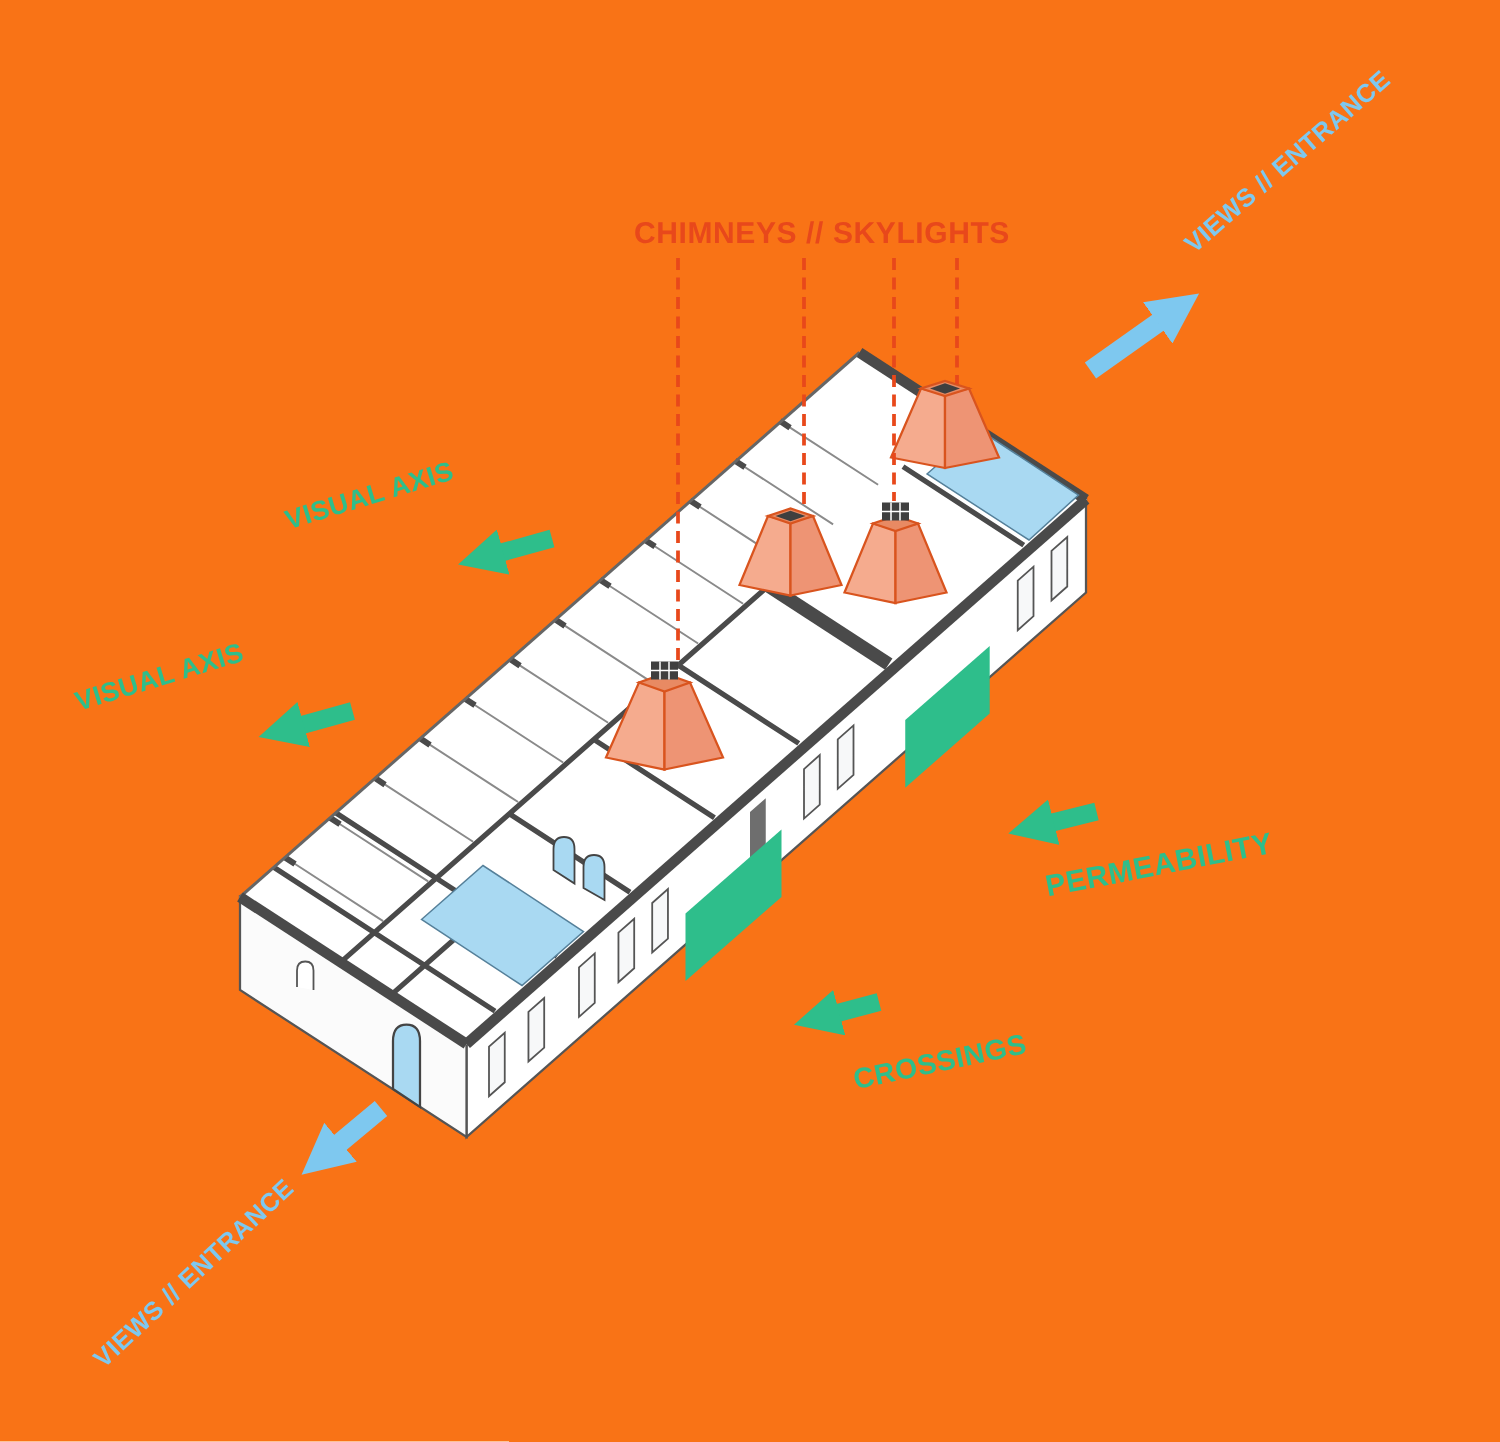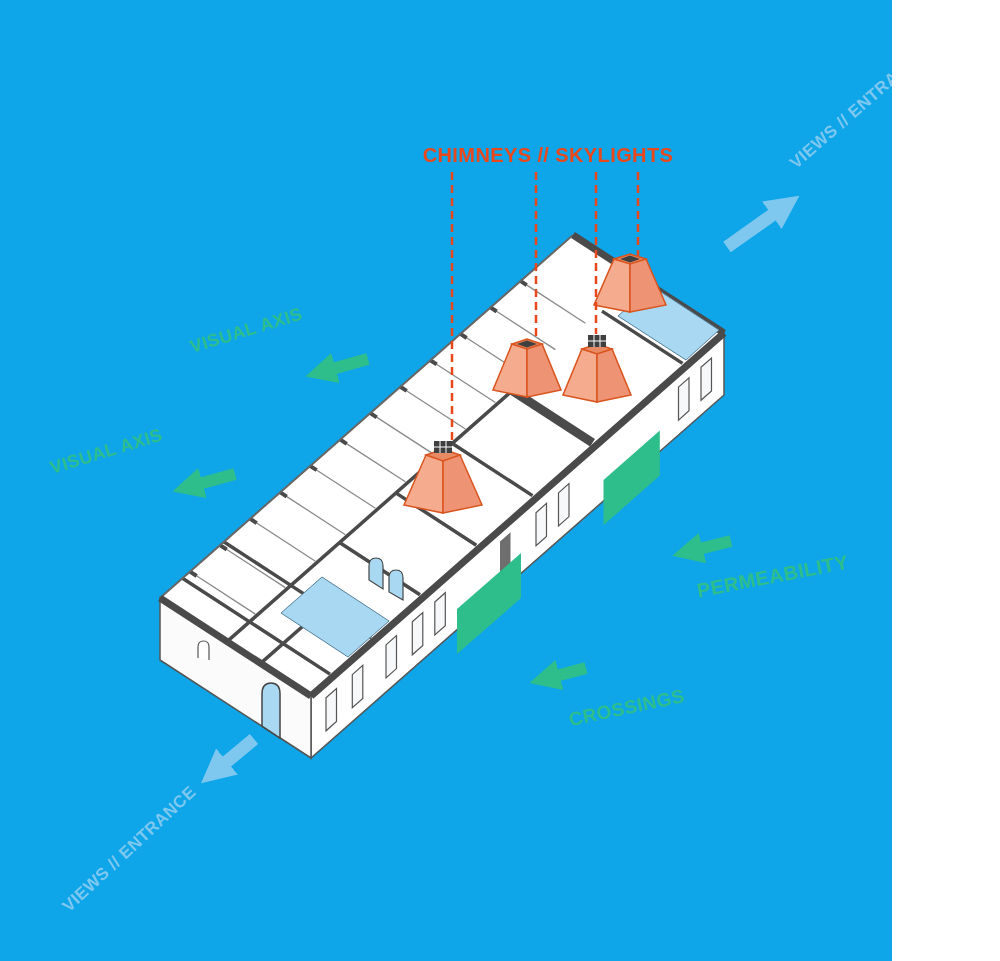--- a/index.html
+++ b/index.html
@@ -1,16 +1,16 @@
 <!DOCTYPE html>
 <html><head>
 <meta charset="utf-8">
 <style>
   html,body{margin:0;padding:0;background:#ffffff;}
-  .canvas{position:relative;width:892px;height:961px;background:#0ea5e9;overflow:hidden;
+  .canvas{position:relative;width:1000px;height:961px;background:#f97316;overflow:hidden;
           font-family:"Liberation Sans",sans-serif;text-decoration:underline;}
   svg{display:block;}
   .lbl{font-family:"Liberation Sans",sans-serif;font-weight:700;letter-spacing:0.4px;}
 </style>
 </head>
 <body>
 
 <div class="canvas">
 <svg width="1000" height="961" viewBox="0 0 1000 961">
 

